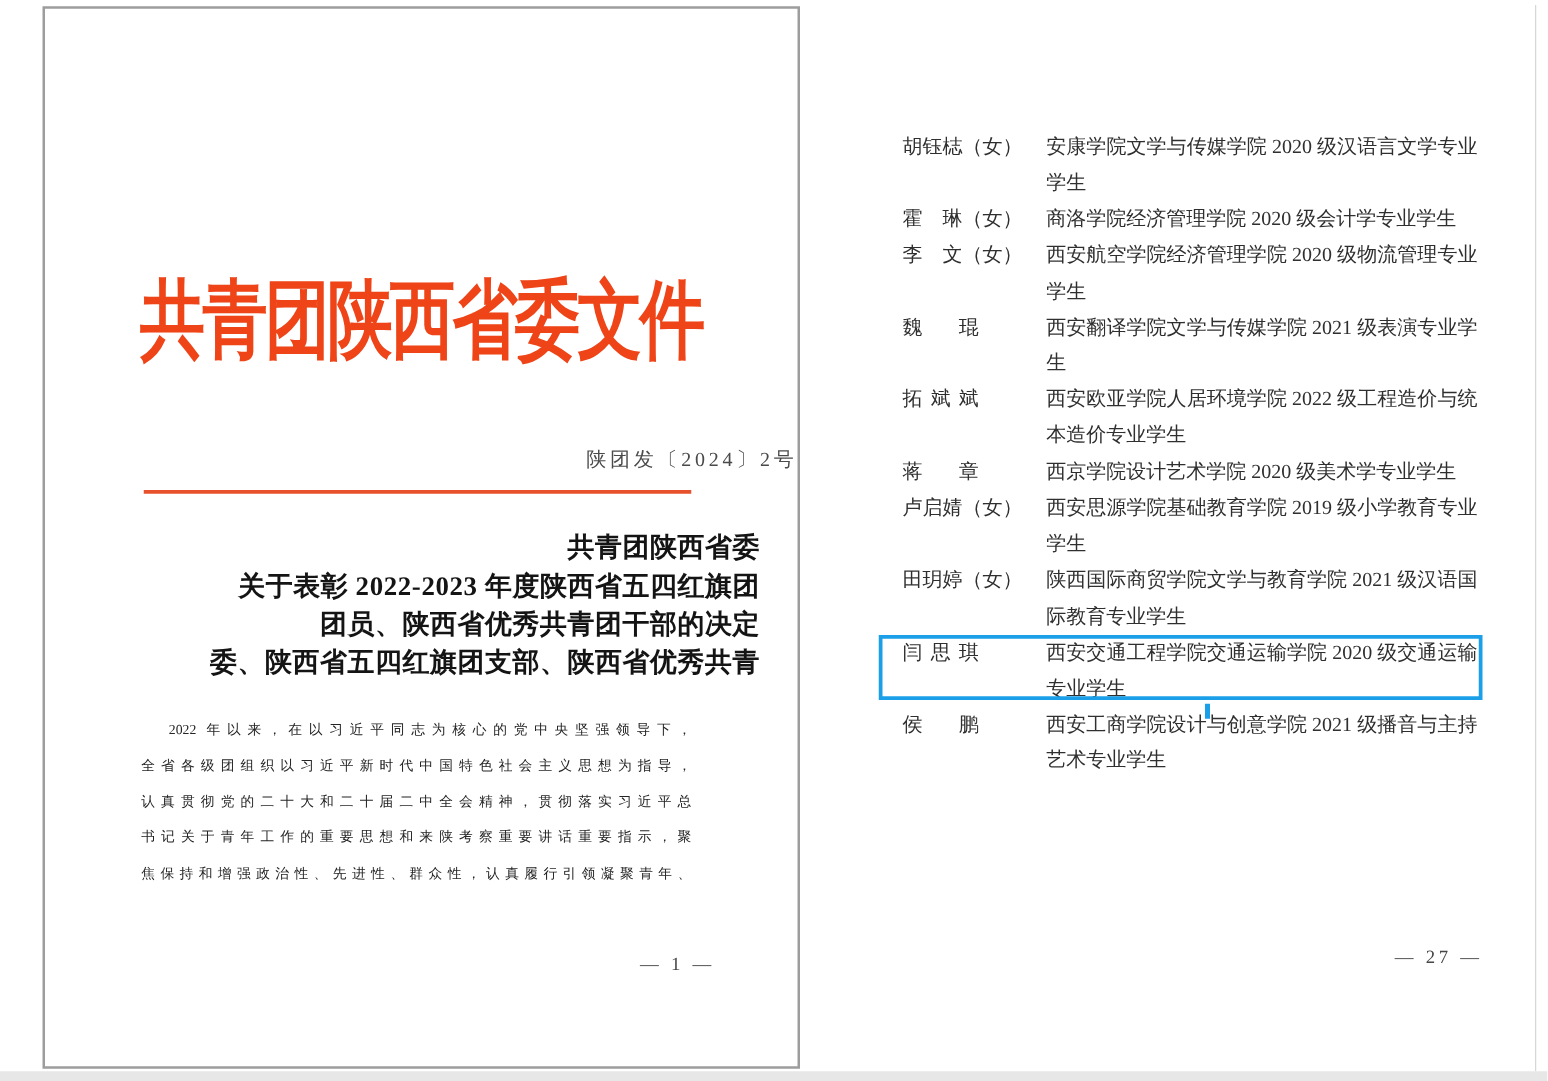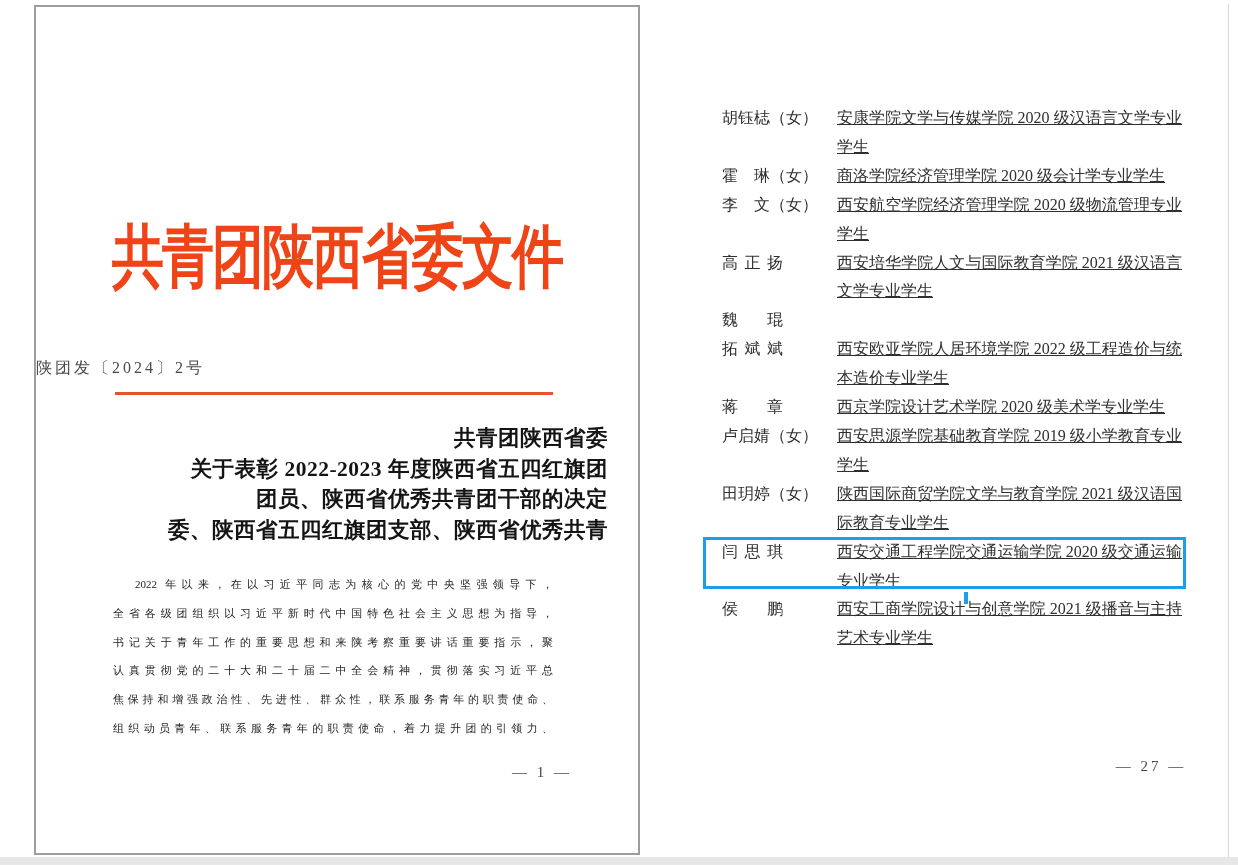--- a/index.html
+++ b/index.html
@@ -25,21 +25,21 @@
   .red-header{
     position:absolute;left:0;right:0;top:212px;height:78px;
     text-align:center;font-size:52px;line-height:78px;font-weight:bold;
     color:var(--accent-red,#ee4418);
     letter-spacing:-2px;
     transform:scaleY(1.32);transform-origin:center;
     white-space:nowrap;
   }
   .doc-no{
     position:absolute;left:0;right:0;top:351px;
-    text-align:left;font-size:16px;letter-spacing:3px;color:#4a4a4a;
+    text-align:right;font-size:16px;letter-spacing:3px;color:#4a4a4a;
   }
   .red-rule{
     position:absolute;left:79px;top:385px;width:438px;height:3px;
     background:var(--rule-red,#e7512b);
   }
   .doc-title{
     position:absolute;left:30px;right:30px;top:416px;
     text-align:right;font-size:21.5px;line-height:30.5px;font-weight:bold;
     color:#141414;letter-spacing:0.5px;
   }
@@ -55,21 +55,21 @@
   }
   .pn-l{left:470px;top:757px;width:72px;}
   .pn-r{left:475px;top:758px;width:72px;}
   .entries{
     position:absolute;left:82px;top:104px;width:460px;
     font-size:16px;line-height:28.9px;color:#2f2f2f;
   }
   .entry{display:flex;position:relative;}
   .entry .name{width:115px;flex:none;white-space:nowrap;}
   .entry .name.spread{letter-spacing:6.5px;}
-  .entry .desc{width:345px;flex:none;text-align:justify;text-decoration:underline;}
+  .entry .desc{width:345px;flex:none;text-align:justify;}
   .hl-frame{
     position:absolute;left:-19px;top:-1px;width:483px;height:52px;
     border:3px solid var(--highlight-blue,#1b9fe8);
     box-sizing:border-box;pointer-events:none;
   }
   .hl-tick{
     position:absolute;left:242px;top:54px;width:4px;height:12px;
     background:var(--highlight-blue,#1b9fe8);
   }
 </style>
@@ -84,48 +84,44 @@
     <div class="red-rule"></div>
     <div class="doc-title" id="title-lines">
         <div>共青团陕西省委</div>
         <div>关于表彰 2022-2023 年度陕西省五四红旗团</div>
         <div>团员、陕西省优秀共青团干部的决定</div>
         <div>委、陕西省五四红旗团支部、陕西省优秀共青</div>
       </div>
     <div class="body-text" id="body-lines">
         <div class="body-line indent">2022 年以来，在以习近平同志为核心的党中央坚强领导下，</div>
         <div class="body-line">全省各级团组织以习近平新时代中国特色社会主义思想为指导，</div>
+        <div class="body-line">认真贯彻党的二十大和二十届二中全会精神，贯彻落实习近平总</div>
         <div class="body-line">书记关于青年工作的重要思想和来陕考察重要讲话重要指示，聚</div>
-        <div class="body-line">认真贯彻党的二十大和二十届二中全会精神，贯彻落实习近平总</div>
-        <div class="body-line">焦保持和增强政治性、先进性、群众性，联系服务青年的职责使命、</div>
-        <div class="body-line">组织动员青年、联系服务青年的职责使命，着力提升团的引领力、</div>
+        <div class="body-line">焦保持和增强政治性、先进性、群众性，认真履行引领凝聚青年、</div>
       </div>
     <div class="pagenum pn-l">— 1 —</div>
   </div>
 
   <div class="page right-page">
     <div class="entries" id="entries">
         <div class="entry">
           <div class="name">胡钰梽（女）</div>
           <div class="desc">安康学院文学与传媒学院 2020 级汉语言文学专业学生</div>
         </div>
         <div class="entry">
           <div class="name">霍　琳（女）</div>
           <div class="desc">商洛学院经济管理学院 2020 级会计学专业学生</div>
         </div>
         <div class="entry">
           <div class="name">李　文（女）</div>
           <div class="desc">西安航空学院经济管理学院 2020 级物流管理专业学生</div>
         </div>
         <div class="entry">
-          <div class="name spread">高正扬</div>
-          <div class="desc">西安培华学院人文与国际教育学院 2021 级汉语言文学专业学生</div>
-        </div>
-        <div class="entry">
           <div class="name spread">魏　琨</div>
+          <div class="desc">西安翻译学院文学与传媒学院 2021 级表演专业学生</div>
         </div>
         <div class="entry">
           <div class="name spread">拓斌斌</div>
           <div class="desc">西安欧亚学院人居环境学院 2022 级工程造价与统本造价专业学生</div>
         </div>
         <div class="entry">
           <div class="name spread">蒋　章</div>
           <div class="desc">西京学院设计艺术学院 2020 级美术学专业学生</div>
         </div>
         <div class="entry">

